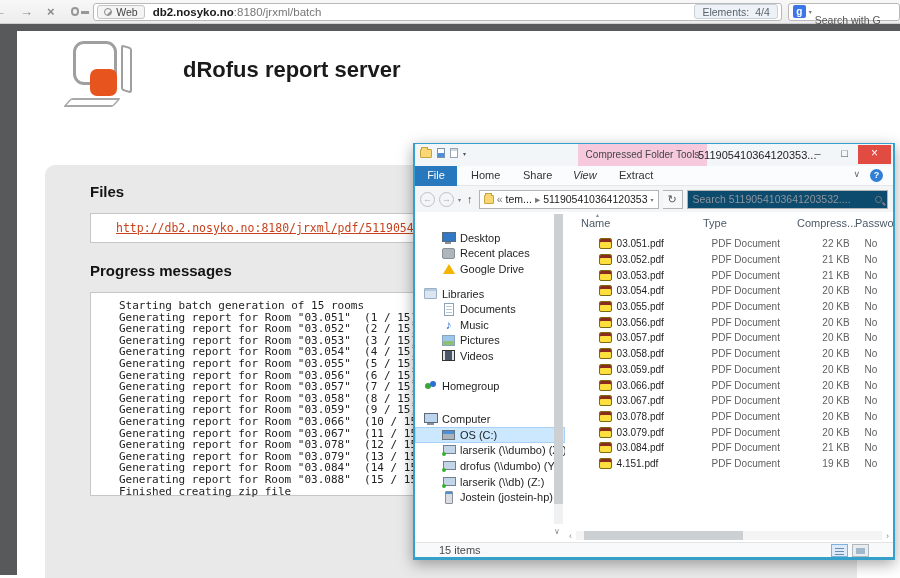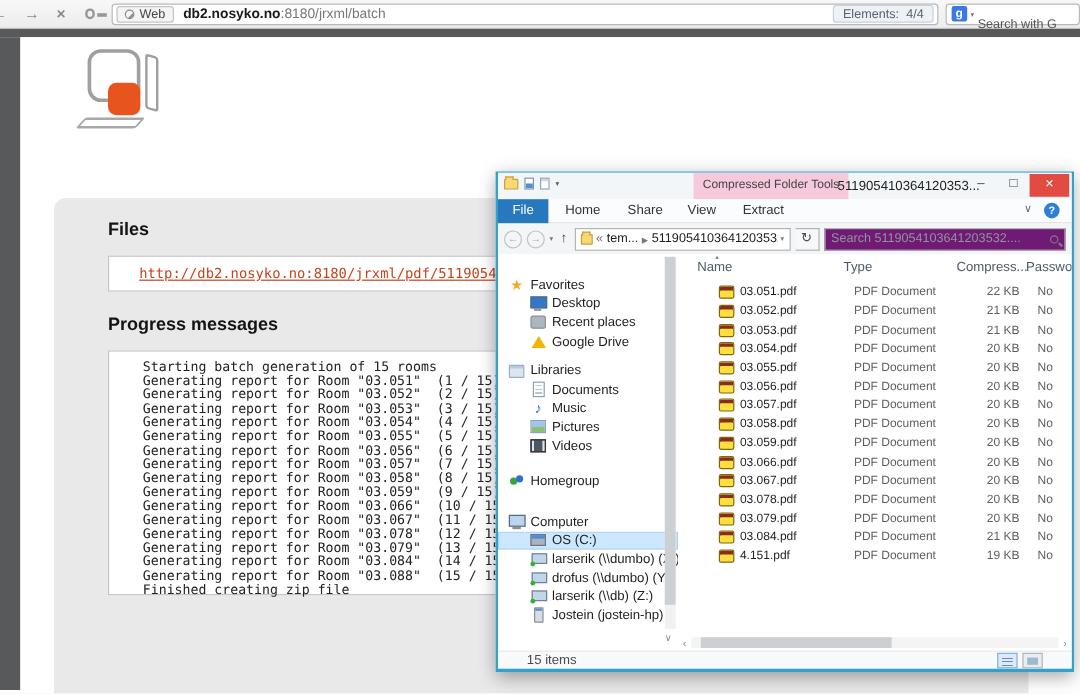--- a/index.html
+++ b/index.html
@@ -68,36 +68,36 @@
   #ctx-tab { position:absolute; left:163px; top:0; width:129px; height:22px; background:#f6c9dc;
     color:#454545; font-size:10px; text-align:center; line-height:22px; }
   #win-title { position:absolute; left:283px; top:0; line-height:22px; font-size:11px; color:#222; white-space:nowrap; }
   #caption { position:absolute; right:2px; top:1px; display:flex; }
   .cap-btn { width:27px; height:19px; text-align:center; line-height:17px; color:#444; font-size:11px; }
   .cap-close { width:33px; background:#e14b42; color:#fff; font-size:12px; }
 
   #ribbon { position:relative; height:20px; background:#fbfcfd; border-bottom:1px solid #e6e6e6; }
   .rtab { position:absolute; top:0; height:20px; line-height:19px; color:#333; font-size:11px; }
   #tab-file { left:0; width:42px; text-align:center; background:#2878be; color:#fff; }
-  #tab-home { left:56px; } #tab-share { left:108px; } #tab-view { left:158px; } #tab-extract { left:204px; }
+  #tab-home { left:56px; } #tab-share { left:108px; } #tab-view { left:158px;font-style:italic; } #tab-extract { left:204px; }
   #ribbon-collapse { position:absolute; right:33px; top:3px; color:#666; font-size:9px; }
   #help-btn { position:absolute; right:10px; top:3px; width:13px; height:13px; border-radius:50%;
     background:#2f7fd6; color:#fff; font-size:9px; font-weight:bold; text-align:center; line-height:13px; }
 
   #addr-row { height:26px; background:#f3f5f6; display:flex; align-items:center; padding:0 5px; gap:4px; }
   .nav-circle { width:15px; height:15px; border:1px solid #bcc3ca; border-radius:50%; color:#aab3bb;
     font-size:9px; line-height:13px; text-align:center; flex:none; }
   #up-btn { color:#3a3f44; font-size:11px; margin:0 2px; }
   #crumb-box { width:180px; height:19px; background:#fff; border:1px solid #b4b4b4; display:flex;
     align-items:center; padding:0 4px; gap:3px; font-size:10.5px; color:#222; flex:none; }
   #crumb-box .dim { color:#777; }
   #crumb-current { white-space:nowrap; overflow:hidden; flex-shrink:1; }
   #refresh-btn { width:20px; height:19px; border:1px solid #b4b4b4; border-left:none; background:#f7f8f9;
     text-align:center; line-height:17px; color:#4a4f54; font-size:11px; flex:none; }
-  #search-box { flex:1; height:19px; background:#701a75; border:1px solid #b4b4b4; display:flex;
+  #search-box { flex:1; height:19px; background:#0c4a6e; border:1px solid #b4b4b4; display:flex;
     align-items:center; padding:0 5px; font-size:10.5px; color:#8f969c; }
   #search-box .sp-text { white-space:nowrap; overflow:hidden; }
   .ic-search { display:inline-block; width:7px; height:7px; border:1.5px solid #7c7c7c; border-radius:50%; position:relative; margin-left:auto; flex:none; }
   .ic-search::after { content:""; position:absolute; left:6px; top:6px; width:4px; height:1.5px; background:#7c7c7c; transform:rotate(45deg); }
 
   #main { position:relative; height:330px; background:#fff; }
   #nav-pane { position:absolute; left:0; top:0; width:150px; height:330px; padding-top:18px; overflow:hidden; }
   .nav-item { height:15.6px; display:flex; align-items:center; gap:5px; padding-left:9px; font-size:11px; color:#1e1e1e; white-space:nowrap; }
   .nav-child { padding-left:27px; }
   .nav-group:nth-child(2) { margin-top:9px; }
@@ -194,20 +194,21 @@
   <div id="top-band"></div>
   <div id="side-strip"></div>
 
   <div id="page">
     <div id="drofus-logo">
       <span class="lg-base"></span>
       <span class="lg-sq2"></span>
       <span class="lg-sq1"></span>
       <span class="lg-orange"></span>
     </div>
+    <div id="page-title">dRofus report server</div>
 
     <div id="card">
       <div class="section-heading">Files</div>
       <div id="link-box">
         <a id="file-link" href="#">http://db2.nosyko.no:8180/jrxml/pdf/5119054103641203532.zip</a>
       </div>
       <div class="section-heading" id="progress-heading">Progress messages</div>
       <div id="progress-box">
         <pre id="progress-pre">Starting batch generation of 15 rooms
 Generating report for Room "03.051"  (1 / 15)
@@ -273,24 +274,20 @@
       <span id="refresh-btn">↻</span>
       <div id="search-box">
         <span class="sp-text">Search 5119054103641203532....</span>
         <span class="ic-search"></span>
       </div>
     </div>
 
     <div id="main">
       <div id="nav-pane">
           <div class="nav-group">
-            <div class="nav-item nav-head">
-              <span class="ic ic-star"></span>
-              <span>Favorites</span>
-            </div>
             <div class="nav-item nav-child">
               <span class="ic ic-monitor"></span>
               <span>Desktop</span>
             </div>
             <div class="nav-item nav-child">
               <span class="ic ic-clock"></span>
               <span>Recent places</span>
             </div>
             <div class="nav-item nav-child">
               <span class="ic ic-gdrive"></span>

